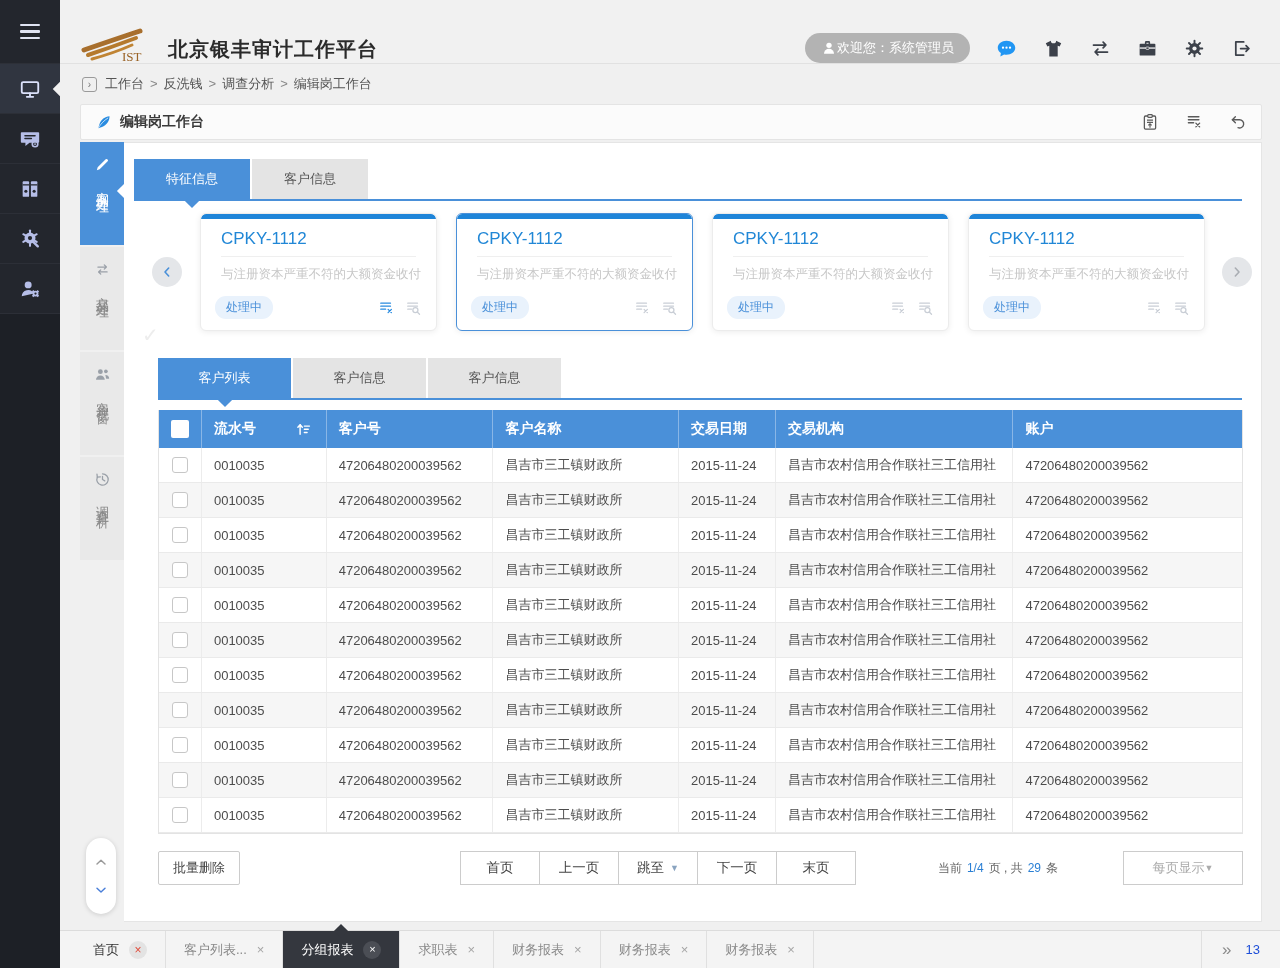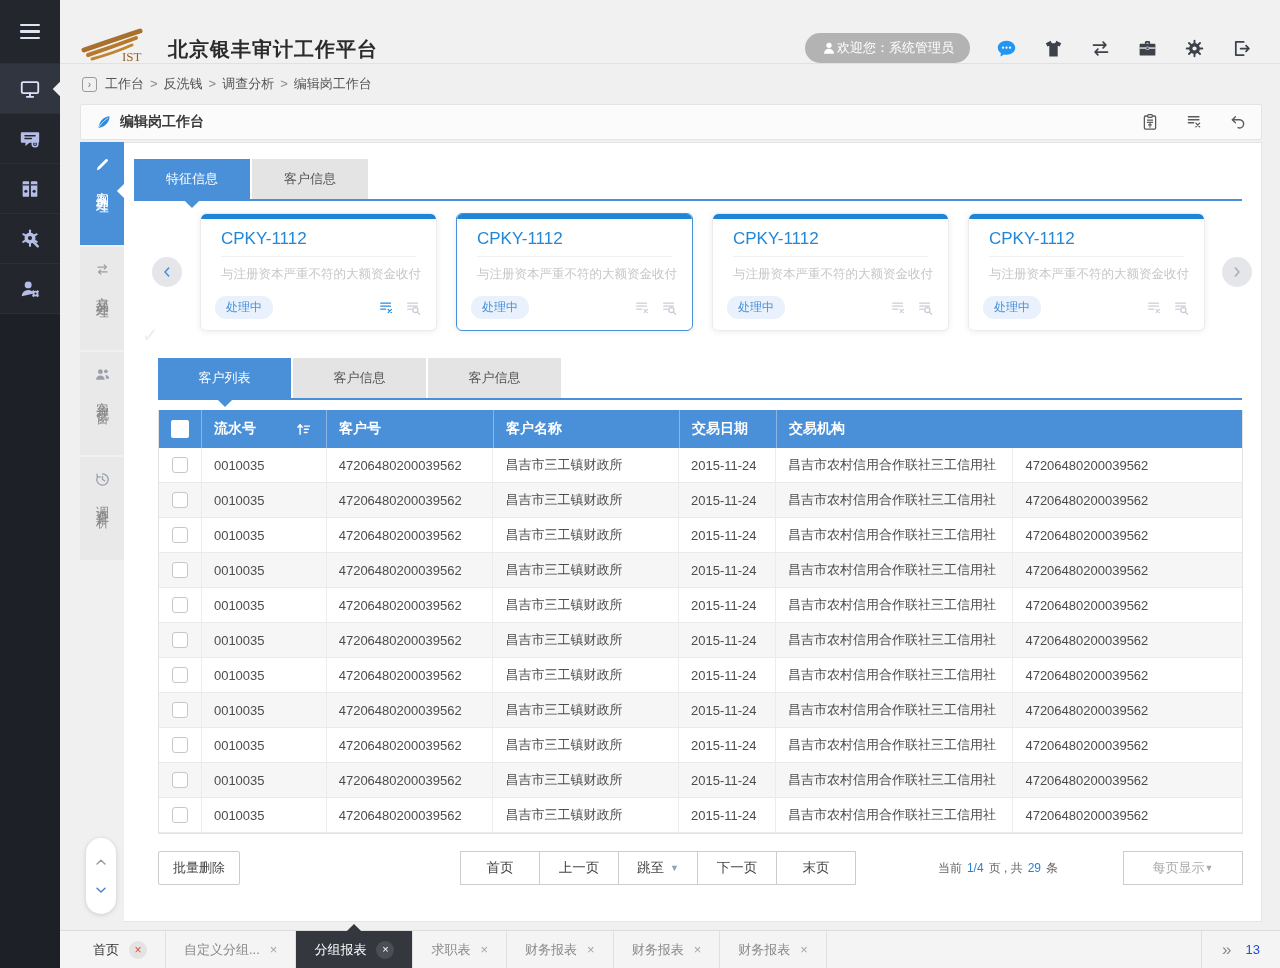--- a/index.html
+++ b/index.html
@@ -495,20 +495,23 @@
         </div>
         <div class="hcell" style="width:186px">
           <span>客户名称</span>
         </div>
         <div class="hcell" style="width:97px">
           <span>交易日期</span>
         </div>
         <div class="hcell" style="width:238px">
           <span>交易机构</span>
         </div>
+        <div class="hcell" style="width:230px">
+          <span>账户</span>
+        </div>
       </div>
     <div id="grid-body">
         <div class="grow">
           <div class="gcell" style="width:42px">
             <span class="row-cbx"></span>
           </div>
           <div class="gcell" style="width:125px">0010035</div>
           <div class="gcell" style="width:167px">47206480200039562</div>
           <div class="gcell" style="width:186px">昌吉市三工镇财政所</div>
           <div class="gcell" style="width:97px">2015-11-24</div>
@@ -651,21 +654,21 @@
   </div>
 </div>
 
 <div id="bottom-bar">
   <span id="bbar-tabs" style="display:flex;align-items:stretch">
       <span class="btab first">
         <span>首页</span>
         <span class="bclose red">×</span>
       </span>
       <span class="btab">
-        <span>自定义分组...</span>
+        <span>客户列表...</span>
         <span class="bclose">×</span>
       </span>
       <span class="btab active">
         <span class="btab-notch"></span>
         <span>分组报表</span>
         <span class="bclose dark">×</span>
       </span>
       <span class="btab">
         <span>求职表</span>
         <span class="bclose">×</span>

